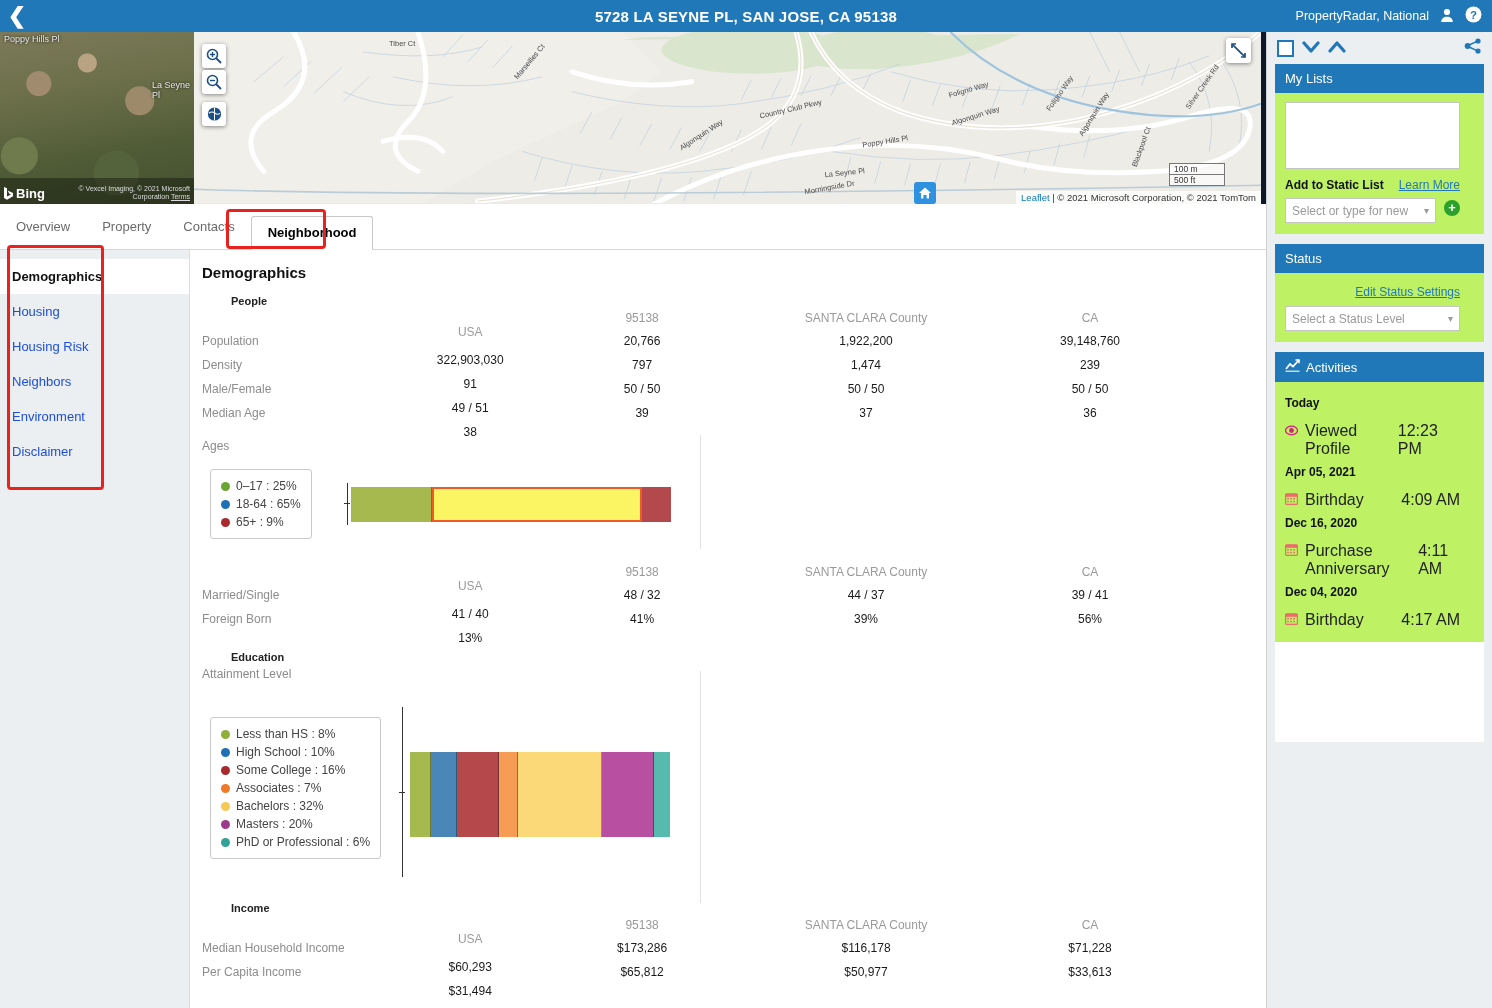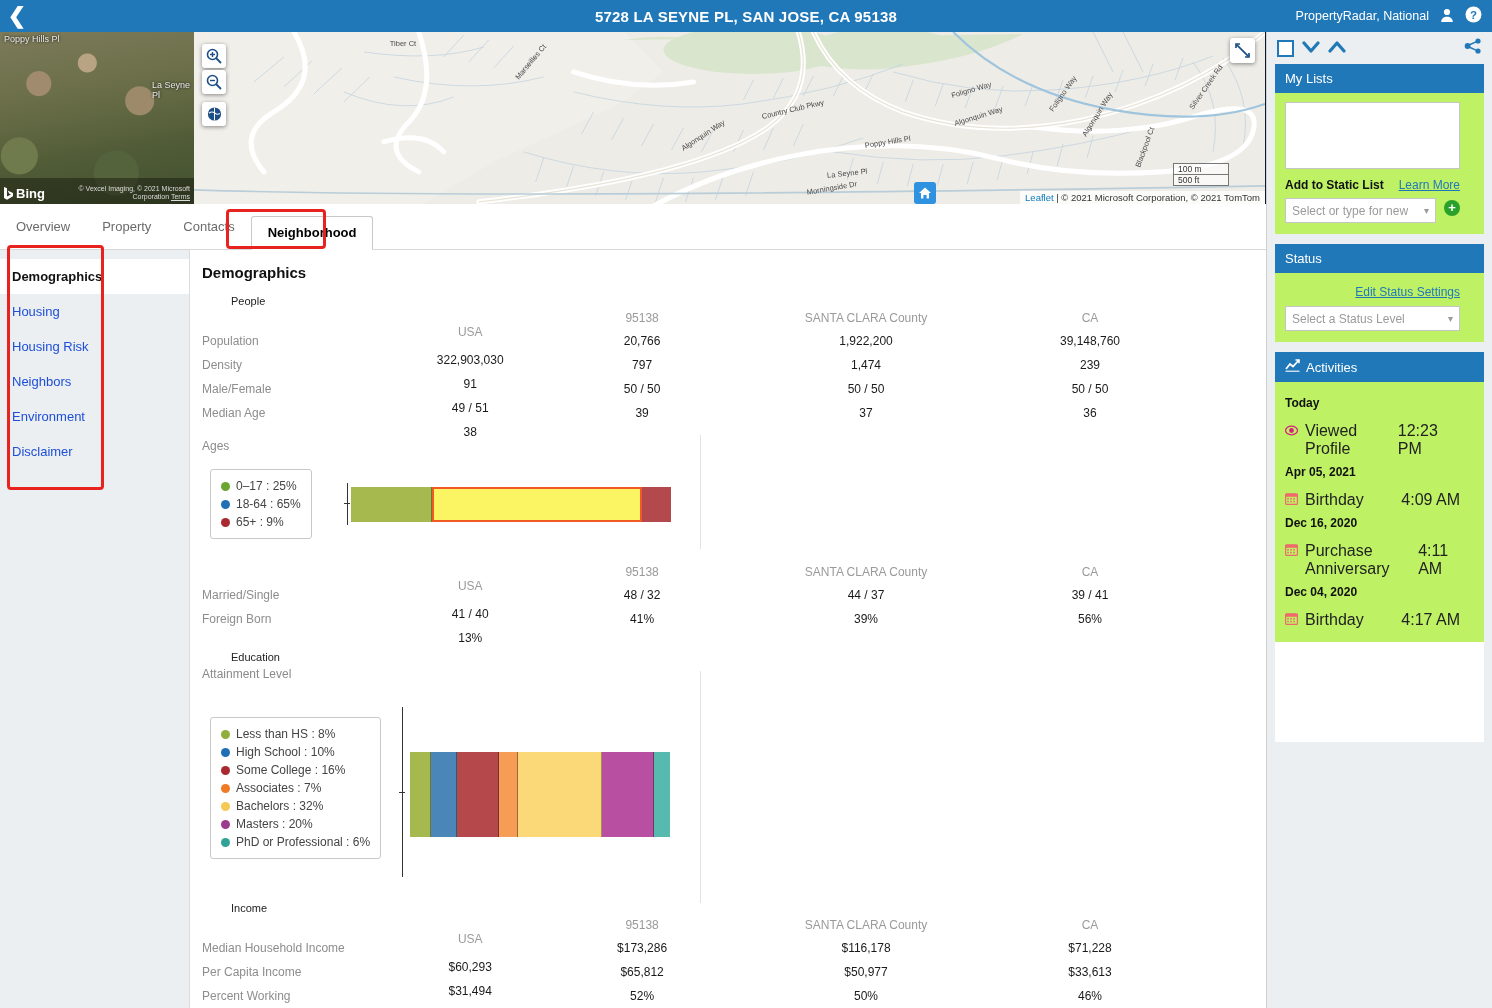--- a/index.html
+++ b/index.html
@@ -56,21 +56,21 @@
     background:rgba(0,0,0,.35); color:#ddd; font-size:7px;
     display:flex; align-items:flex-end; justify-content:space-between; padding:2px 4px 3px;
   }
   .bing-logo { display:flex; align-items:center; gap:3px; font-size:13px; color:#fff; font-weight:600; }
   .bing-credit { text-align:right; line-height:1.15; }
   .bing-credit a { color:#ddd; }
 
   
   .mapwrap {
     position:absolute; left:194px; top:32px; width:1072px; height:172px;
-    background:#eceae5; overflow:hidden; border-right:1px solid #0f172a;
+    background:#eceae5; overflow:hidden; border-right:5px solid #0f172a;
   }
   .mapsvg { position:absolute; inset:0; }
   .map-ctrl {
     position:absolute; left:8px; width:24px; height:24px; background:#fff;
     border-radius:3px; box-shadow:0 1px 4px rgba(0,0,0,.45);
     display:flex; align-items:center; justify-content:center; cursor:pointer;
   }
   .map-ctrl.zin { top:12px; }
   .map-ctrl.zout { top:38px; }
   .map-ctrl.layers { top:70px; }
@@ -134,21 +134,21 @@
     position:absolute; left:7px; top:245px; width:97px; height:245px;
     border:3px solid #e8231f; border-radius:4px; pointer-events:none;
   }
 
   
   .content {
     position:absolute; left:190px; top:250px; width:1076px; height:758px;
     background:#fff; overflow:hidden; padding:14px 0 0 12px;
   }
   .page-title { font-size:15px; font-weight:bold; color:#111; margin-bottom:14px; }
-  .sec-title { font-size:11px; font-weight:normal; color:#222; margin-bottom:4px;padding-left:29px; }
+  .sec-title { font-size:11px; font-weight:bold; color:#222; margin-bottom:4px;padding-left:29px; }
   .sec-sub { font-size:12px; color:#8a8a8a; margin-bottom:2px; }
 
   .dtable { width:1000px; border-collapse:collapse; }
   .dtable th, .dtable td { font-size:12px; font-weight:normal; padding:0; }
   .dtable th { color:#9a9a9a; text-align:center; padding-bottom:4px; }
   .dtable th.lbl { text-align:left; }
   .dtable td.lbl { color:#8d8d8d; text-align:left; width:200px; padding:5px 0; }
   .dtable td.usa { color:#1a1a1a; text-align:center; width:115px; vertical-align:bottom; padding-bottom:0; }
   .dtable td.val { color:#1a1a1a; text-align:center; width:215px; padding:5px 0; }
   .usa-cell-inner { display:block; position:relative; top:14px; }
@@ -559,27 +559,20 @@
           <td class="val">$71,228</td>
         </tr>
         <tr>
           <td class="lbl">Per Capita Income</td>
           <td class="usa">
               <span class="usa-cell-inner">$31,494</span>
             </td>
           <td class="val">$65,812</td>
           <td class="val">$50,977</td>
           <td class="val">$33,613</td>
-        </tr>
-        <tr>
-          <td class="lbl">Percent Working</td>
-          <td class="usa"></td>
-          <td class="val">52%</td>
-          <td class="val">50%</td>
-          <td class="val">46%</td>
         </tr>
       </tbody>
     </table>
   </div>
 
   <div class="rightpanel">
     <div class="rp-toolbar">
       <div class="chk-square"></div>
       <span class="tb-ic">
         <svg width="18" height="14" viewBox="0 0 18 14">

